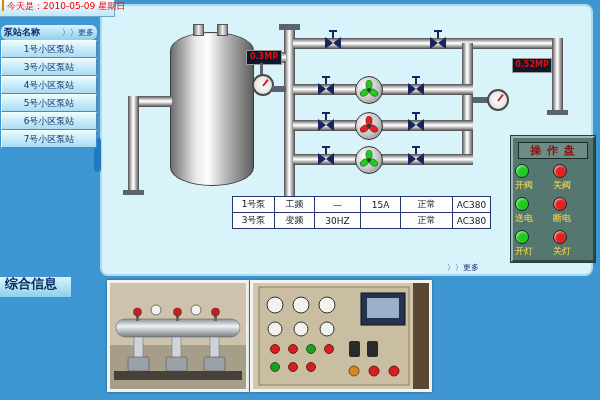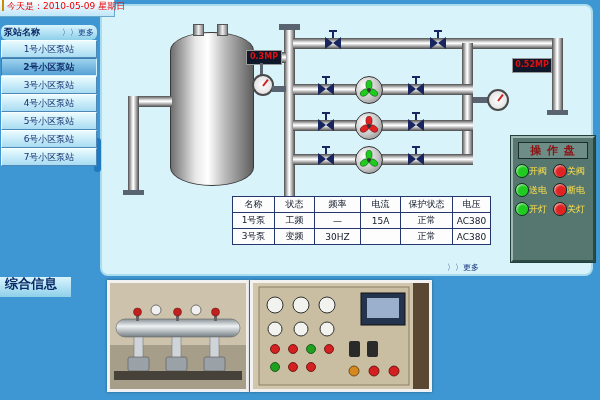--- a/index.html
+++ b/index.html
@@ -68,21 +68,21 @@
   .pump-table th,.pump-table td{border:1px solid #24366e;height:15px;text-align:center;padding:0;overflow:hidden;
          font-weight:normal;white-space:nowrap;}
   .table-more{position:absolute;left:447px;top:262px;font-size:8px;color:#16307a;cursor:pointer;}
 
   
   .control-panel{position:absolute;left:511px;top:136px;width:84px;height:126px;box-sizing:border-box;
         background:#567670;border:2px solid;border-color:#9fb8b2 #2a4a46 #2a4a46 #9fb8b2;outline:1px solid #23403c;}
   .cp-title{margin:4px 5px 2px;border:1px solid #1c2c2a;background:#6d8d86;color:#8b1212;text-align:center;
         font-weight:bold;font-size:11px;line-height:15px;letter-spacing:1px;}
   .cp-grid{display:grid;grid-template-columns:1fr 1fr;row-gap:5px;padding:3px 2px;}
-  .cp-btn{display:flex;flex-direction:row;align-items:flex-start;cursor:pointer;}
+  .cp-btn{display:flex;flex-direction:column;align-items:flex-start;cursor:pointer;}
   .cp-dot{width:12px;height:12px;border-radius:50%;border:1px solid #0d2b20;box-shadow:inset 1px 1px 2px rgba(255,255,255,.7);}
   .cp-label{margin-top:1px;font-size:9px;color:#ffe14a;}
 
   
   .photo{position:absolute;border:3px solid #f2f2f2;box-shadow:0 0 3px rgba(0,0,0,.35);background:#c9bda5;}
 </style>
 </head>
 <body>
 
 <div class="screen">
@@ -94,21 +94,20 @@
     <span class="date-icon"></span>
     <span>今天是：2010-05-09 星期日</span>
   </div>
 
   <div class="sidebar">
     <div class="sb-header">
       <span>泵站名称</span>
       <span class="sb-more">〉〉更多</span>
     </div>
     <div class="sb-item">1号小区泵站</div>
-    <div class="sb-item selected">2号小区泵站</div>
     <div class="sb-item">3号小区泵站</div>
     <div class="sb-item">4号小区泵站</div>
     <div class="sb-item">5号小区泵站</div>
     <div class="sb-item">6号小区泵站</div>
     <div class="sb-item">7号小区泵站</div>
   </div>
 
   <div class="info-header">综合信息</div>
 
   <div class="tank">
@@ -199,28 +198,20 @@
   <table class="pump-table">
     <colgroup>
         <col style="width:42px">
         <col style="width:40px">
         <col style="width:46px">
         <col style="width:40px">
         <col style="width:52px">
         <col style="width:38px">
       </colgroup>
     <tbody>
-        <tr>
-      <th>名称</th>
-      <th>状态</th>
-      <th>频率</th>
-      <th>电流</th>
-      <th>保护状态</th>
-      <th>电压</th>
-    </tr>
     <tr>
       <td>1号泵</td>
       <td>工频</td>
       <td>—</td>
       <td>15A</td>
       <td>正常</td>
       <td>AC380</td>
     </tr>
     <tr>
       <td>3号泵</td>

